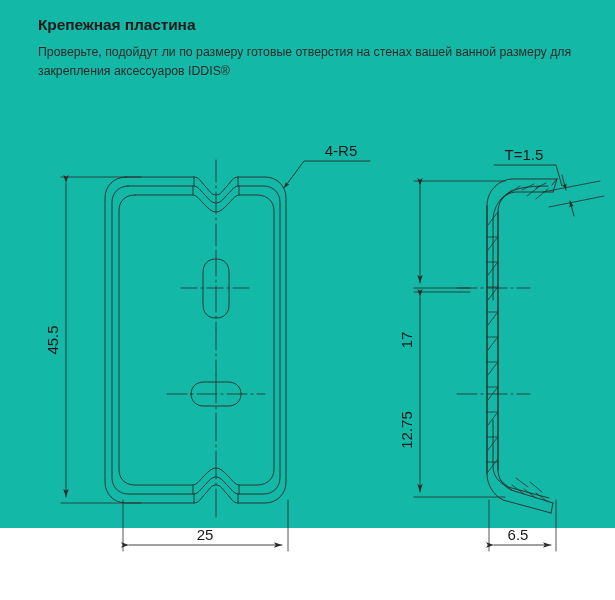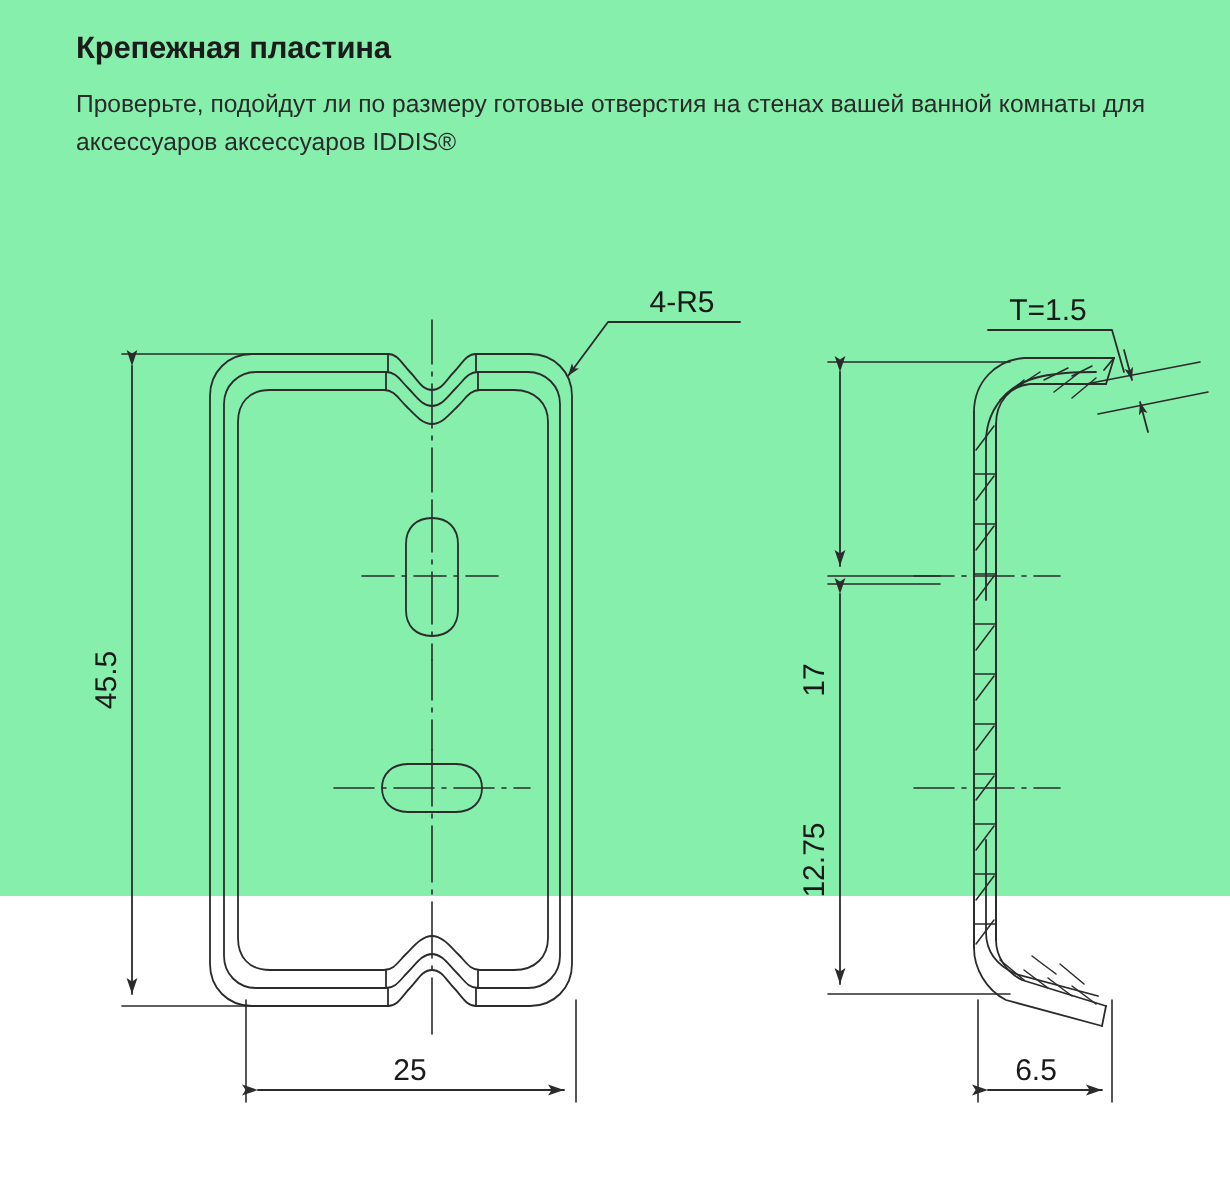--- a/index.html
+++ b/index.html
@@ -11,22 +11,22 @@
     width: 615px;
     height: 600px;
     font-family: "Liberation Sans", sans-serif;
     color: #1a1a1a;
     overflow: hidden;
     position: relative;
   }
   #page {
     position: relative;
     width: 615px;
-    height: 448px;
-    background: #86efac;
+    height: 528px;
+    background: #14b8a6;
   }
   .header {
     position: absolute;
     left: 38px;
     top: 16px;
     width: 548px;
   }
   .title {
     font-size: 15.5px;
     font-weight: bold;
@@ -57,21 +57,21 @@
     fill: #1a1a1a;
   }
 </style>
 </head>
 <body>
 
 <div id="page">
 
   <div class="header">
     <h1 class="title">Крепежная пластина</h1>
-    <p class="subtitle">Проверьте, подойдут ли по размеру готовые отверстия на стенах вашей ванной комнаты для аксессуаров аксессуаров IDDIS®</p>
+    <p class="subtitle">Проверьте, подойдут ли по размеру готовые отверстия на стенах вашей ванной размеру для закрепления аксессуаров IDDIS®</p>
   </div>
 
   <div id="drawing">
   <svg width="615" height="600" viewBox="0 0 615 600" xmlns="http://www.w3.org/2000/svg">
 
     <defs>
       <marker id="arrHead" markerWidth="9" markerHeight="9" refX="8" refY="3" orient="auto" markerUnits="userSpaceOnUse">
         <path d="M0,0.3 L8,3 L0,5.7 L1.8,3 Z" fill="#2b2b2b"></path>
       </marker>
       <marker id="arrHeadS" markerWidth="7" markerHeight="7" refX="6.3" refY="2.4" orient="auto" markerUnits="userSpaceOnUse">

